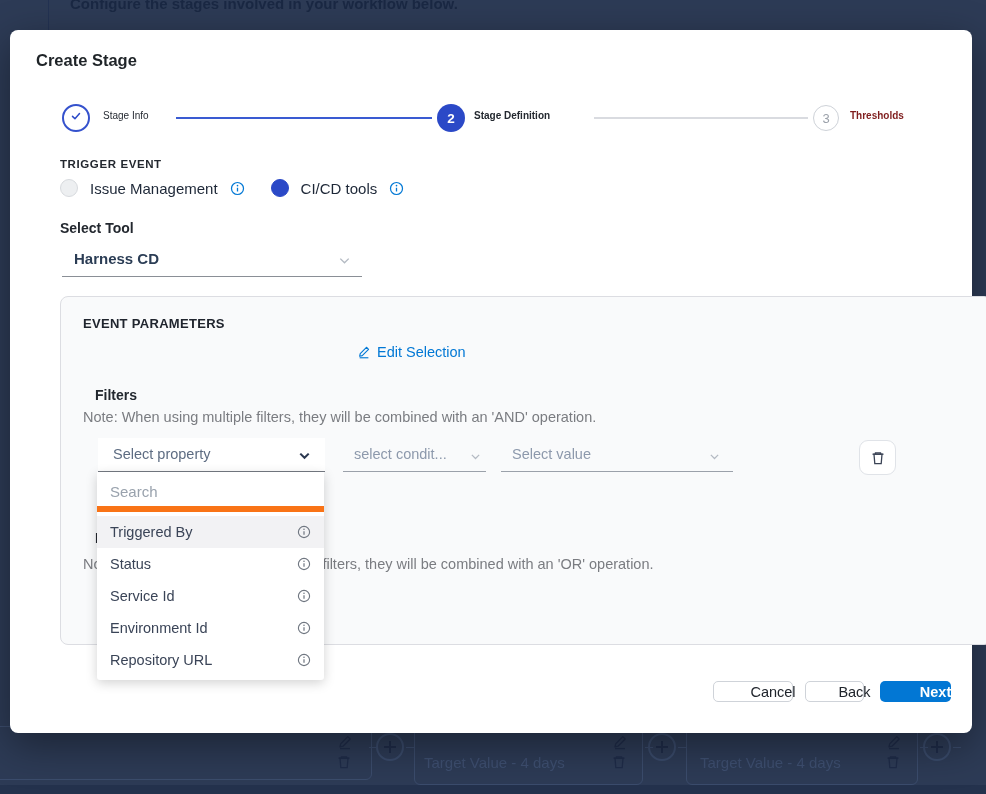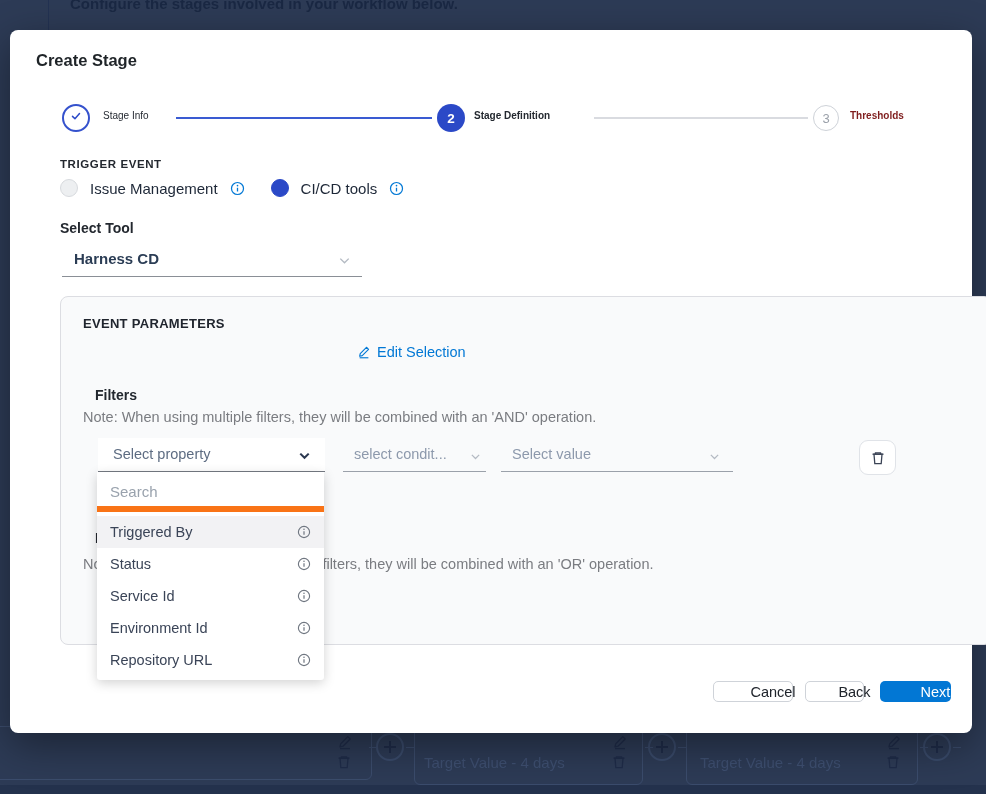--- a/index.html
+++ b/index.html
@@ -93,21 +93,21 @@
   .menu-item:first-child { background:#f2f2f4; }
   .info-gray { width:14px; height:14px; color:#6f7680; display:inline-flex; }
 
   
   .btn { position:absolute; top:651px; height:21px; border-radius:5px; font-size:14.5px;
          display:flex; align-items:center; justify-content:center; cursor:pointer;
          font-family:"Liberation Sans", sans-serif;padding-left:40px; }
   .btn-ghost { background:#fff; border:1px solid #cfd3d9; color:#20252c; }
   .btn-cancel { left:703px; width:80px; }
   .btn-back { left:795px; width:59px; }
-  .btn-next { left:870px; width:71px; background:#0277d4; border:none; color:#fff; font-weight:400; }
+  .btn-next { left:870px; width:71px; background:#0277d4; border:none; color:#fff; font-weight:700; }
 </style>
 </head>
 <body>
 
 <div class="screen">
 
   <div class="bd-banner">Configure the stages involved in your workflow below.</div>
   <div class="bd-vline"></div>
   <div class="bd-frag" style="left:971px; top:425px;">Ap</div>
   <div class="bd-frag" style="left:970px; top:473px;">et</div>

